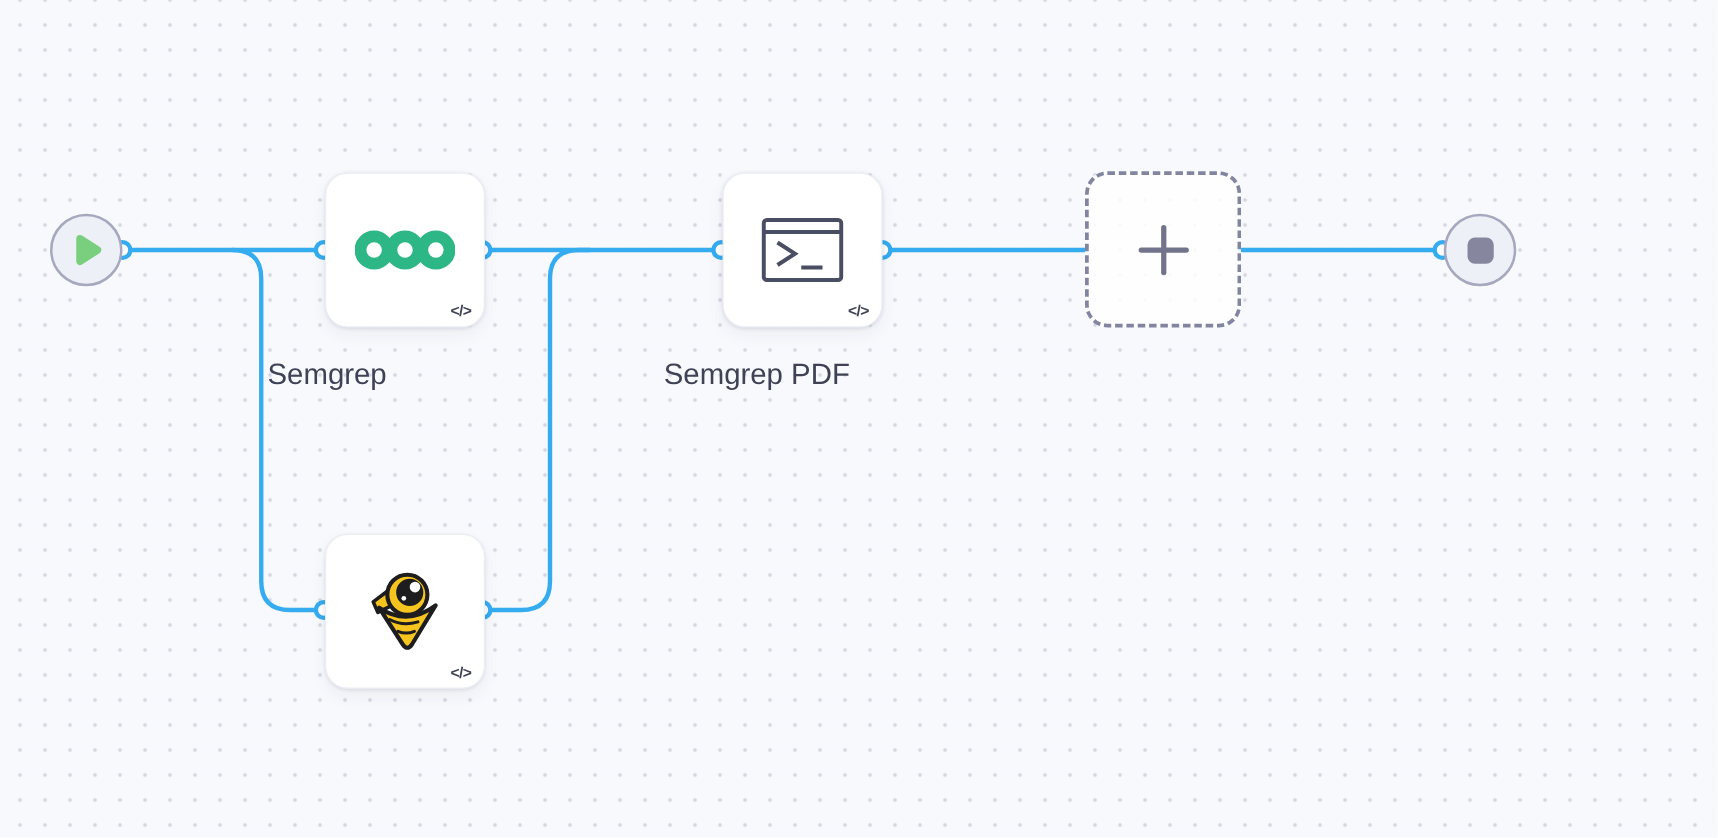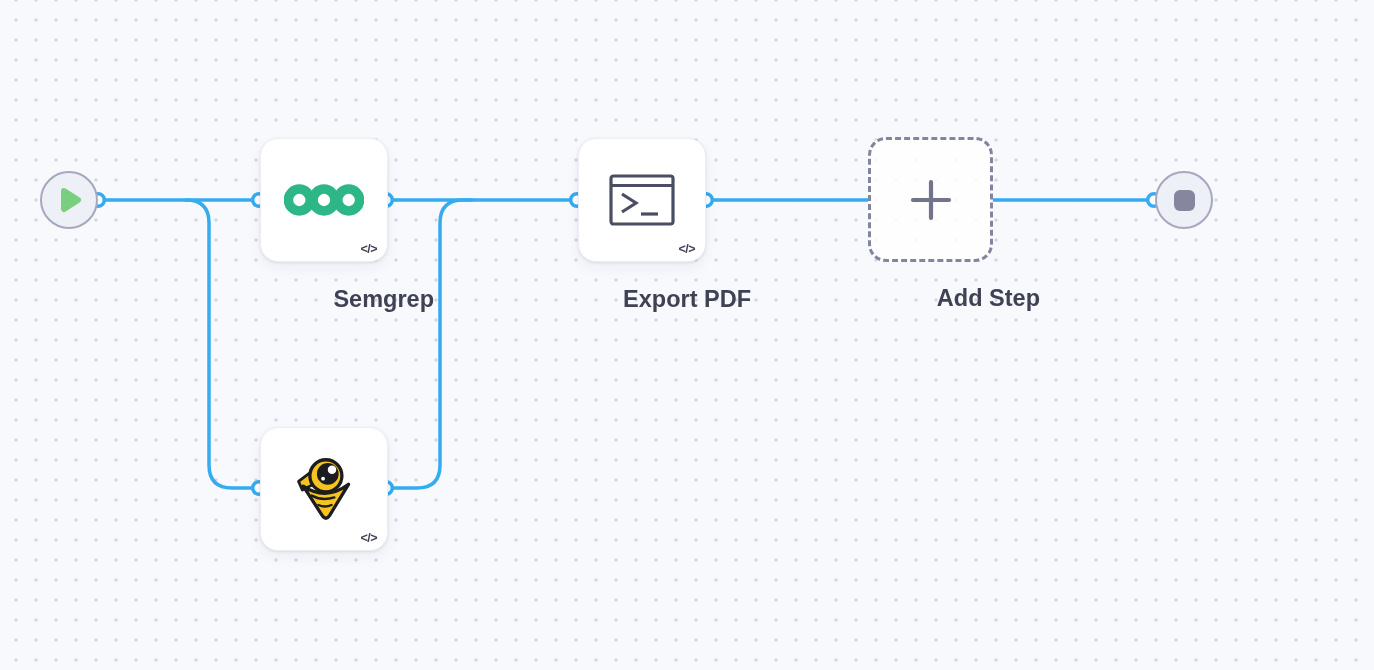--- a/index.html
+++ b/index.html
@@ -103,23 +103,23 @@
     right: 10px; bottom: 5px;
     font-size: 12.5px;
     font-weight: 700;
     letter-spacing: -0.5px;
     color: var(--label-text);
   }
 
   .node-label {
     position: absolute;
     width: 220px;
-    text-align: right;
+    text-align: left;
     font-size: 23.5px;
-    font-weight: 700;
+    font-weight: 400;
     color: var(--label-text);
   }
   .node-label.semgrep { left: 214px; top: 286px; }
   .node-label.export  { left: 531px; top: 286px; }
   .node-label.addstep { left: 820px; top: 285px; }
   .node-label.bandit  { left: 212px; top: 576px; }
 
   .semgrep-ring { fill: none; stroke: var(--semgrep-green); stroke-width: 10; }
   .term  { stroke: var(--terminal-icon); stroke-width: 3.2; fill: none; }
   .plus-line { stroke: var(--plus-icon); stroke-width: 4.2; stroke-linecap: round; }
@@ -194,16 +194,15 @@
       <line class="plus-line" x1="23" y1="5" x2="23" y2="41"></line>
       <line class="plus-line" x1="5" y1="23" x2="41" y2="23"></line>
     </svg>
   </div>
 
   <div class="endpoint end">
     <div class="stop-sq"></div>
   </div>
 
   <div class="node-label semgrep">Semgrep</div>
-  <div class="node-label export">Export PDF</div>
-  <div class="node-label addstep">Add Step</div>
+  <div class="node-label export">Semgrep PDF</div>
 
 </div>
 
 </body></html>

